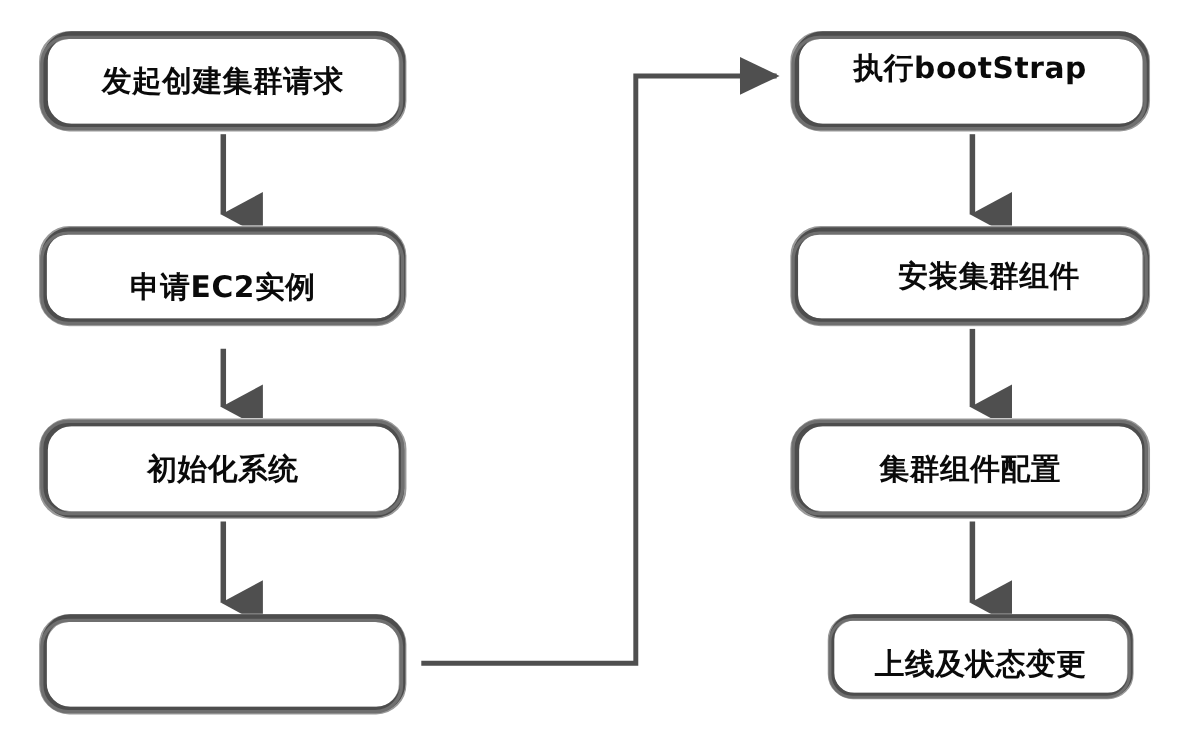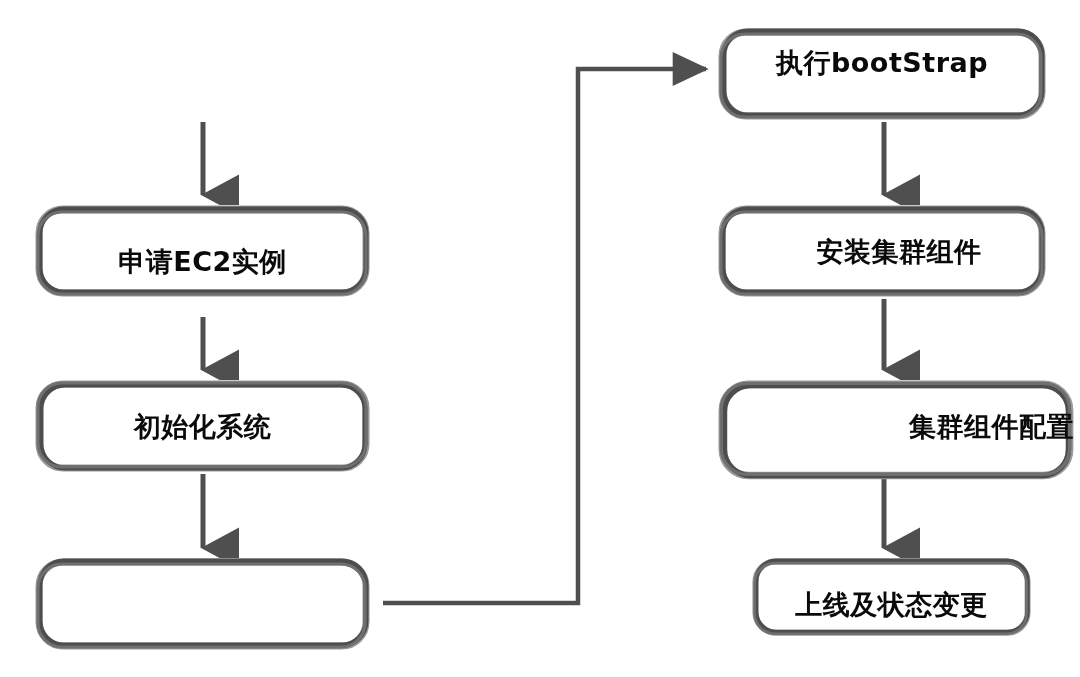--- a/index.html
+++ b/index.html
@@ -91,20 +91,28 @@
 
     <g>
       <line x1="884" y1="299" x2="884" y2="370" stroke="#4f4f4f" stroke-width="5" marker-end="url(#arrowDown)"></line>
     </g>
 
     <g>
       <line x1="884" y1="474" x2="884" y2="548" stroke="#4f4f4f" stroke-width="5" marker-end="url(#arrowDown)"></line>
     </g>
   </svg>
 
+  <div class="node" id="node-n1" style="left: 35px; top: 28px; width: 335px; height: 92px;">
+    <svg class="sketch" viewBox="0 0 335 92" preserveAspectRatio="none">
+      <rect x="4" y="4" width="327" height="84" rx="24" ry="24" fill="#ffffff" stroke="#9a9a9a" stroke-width="7"></rect>
+      <rect x="6" y="3" width="325" height="84" rx="24" ry="24" fill="none" stroke="#4d4d4d" stroke-width="5"></rect>
+      <rect x="3" y="6" width="327" height="83" rx="24" ry="24" fill="none" stroke="#6f6f6f" stroke-width="3"></rect>
+    </svg>
+    <span class="node-label">发起创建集群请求</span>
+  </div>
 
   <div class="node" id="node-n2" style="left: 35px; top: 205px; width: 335px; height: 112px;">
     <svg class="sketch" viewBox="0 0 335 92" preserveAspectRatio="none">
       <rect x="4" y="4" width="327" height="84" rx="24" ry="24" fill="#ffffff" stroke="#9a9a9a" stroke-width="7"></rect>
       <rect x="5" y="4" width="326" height="83" rx="24" ry="24" fill="none" stroke="#4d4d4d" stroke-width="5"></rect>
       <rect x="3" y="7" width="328" height="82" rx="24" ry="24" fill="none" stroke="#6f6f6f" stroke-width="3"></rect>
     </svg>
     <span class="node-label">申请EC2实例</span>
   </div>
 
@@ -136,21 +144,21 @@
 
   <div class="node" id="node-n6" style="left: 718px; top: 205px; width: 328px; height: 92px; padding-left: 34px;">
     <svg class="sketch" viewBox="0 0 328 92" preserveAspectRatio="none">
       <rect x="4" y="4" width="320" height="84" rx="24" ry="24" fill="#ffffff" stroke="#9a9a9a" stroke-width="7"></rect>
       <rect x="5" y="4" width="319" height="83" rx="24" ry="24" fill="none" stroke="#4d4d4d" stroke-width="5"></rect>
       <rect x="3" y="7" width="321" height="82" rx="24" ry="24" fill="none" stroke="#6f6f6f" stroke-width="3"></rect>
     </svg>
     <span class="node-label">安装集群组件</span>
   </div>
 
-  <div class="node" id="node-n7" style="left: 718px; top: 380px; width: 356px; height: 92px; justify-content: flex-end;">
+  <div class="node" id="node-n7" style="left: 718px; top: 380px; width: 328px; height: 92px;">
     <svg class="sketch" viewBox="0 0 328 92" preserveAspectRatio="none">
       <rect x="4" y="4" width="320" height="84" rx="24" ry="24" fill="#ffffff" stroke="#9a9a9a" stroke-width="7"></rect>
       <rect x="6" y="5" width="317" height="83" rx="24" ry="24" fill="none" stroke="#4d4d4d" stroke-width="5"></rect>
       <rect x="3" y="3" width="321" height="84" rx="24" ry="24" fill="none" stroke="#6f6f6f" stroke-width="3"></rect>
     </svg>
     <span class="node-label">集群组件配置</span>
   </div>
 
   <div class="node" id="node-n8" style="left: 752px; top: 558px; width: 279px; height: 92px;">
     <svg class="sketch" viewBox="0 0 328 92" preserveAspectRatio="none">

